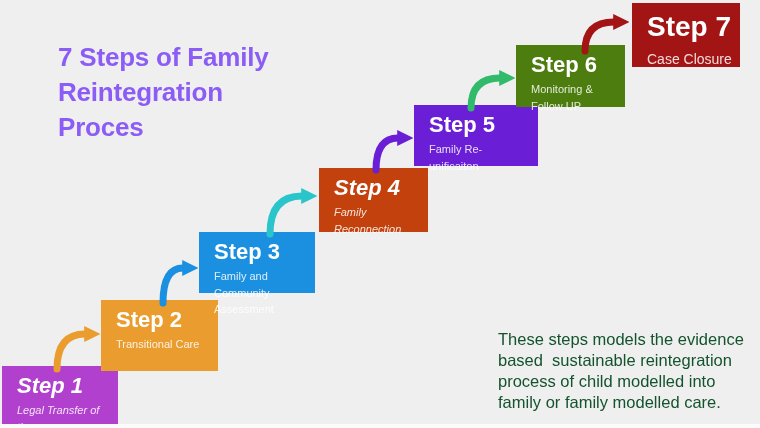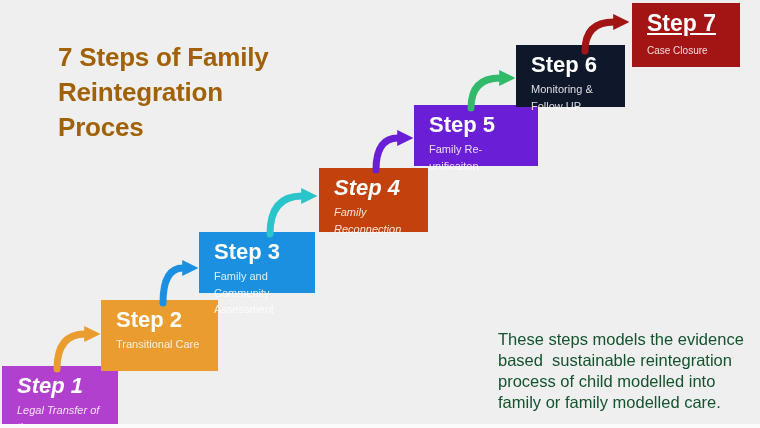--- a/index.html
+++ b/index.html
@@ -43,22 +43,22 @@
     line-height: 1.5;
     color: rgba(255,255,255,0.85);
   }
   .step1 { left: 2px;   top: 366px; width: 116px; height: 58px; font-style: italic; }
   .step2 { left: 101px; top: 300px; width: 117px; height: 71px; }
   .step3 { left: 199px; top: 232px; width: 116px; height: 61px; }
   .step4 { left: 319px; top: 168px; width: 109px; height: 64px; }
   .step5 { left: 414px; top: 105px; width: 124px; height: 61px; }
   .step6 { left: 516px; top: 45px;  width: 109px; height: 62px; }
   .step7 { left: 632px; top: 3px;   width: 108px; height: 64px; }
-  .step7 .label { font-size: 23px; text-decoration: underline; }
-  .step7 .desc  { font-size: 10px; margin-top: 5px; }
+  .step7 .label { font-size: 28px; }
+  .step7 .desc  { font-size: 14px; margin-top: 5px; }
   .arrows {
     position: absolute;
     left: 0; top: 0;
     width: 760px;
     height: 428px;
     pointer-events: none;
   }
   .arrow {
     fill: none;
     stroke-width: 7;
@@ -78,21 +78,21 @@
     width: 760px;
     height: 4px;
     background: #fbfbfb;
   }
 </style>
 </head>
 <body>
 
 <div class="canvas" style="background-color: rgb(239, 239, 239);">
 
-  <div class="title" style="color: #a16207;">
+  <div class="title" style="color: #8b5cf6;">
     <div>7 Steps of Family</div>
     <div>Reintegration</div>
     <div>Proces</div>
   </div>
 
   <div class="step step1" style="background-color: rgb(178, 64, 206);">
     <div class="label">Step 1</div>
     <div class="desc">
       <div>Legal Transfer of the</div>
 
@@ -123,21 +123,21 @@
   </div>
 
   <div class="step step5" style="background-color: rgb(106, 31, 214);">
     <div class="label">Step 5</div>
     <div class="desc">
       <div>Family Re-</div>
       <div>unificaiton</div>
     </div>
   </div>
 
-  <div class="step step6" style="background-color: #0f172a;">
+  <div class="step step6" style="background-color: #4d7c0f;">
     <div class="label">Step 6</div>
     <div class="desc">
       <div>Monitoring &amp;</div>
       <div>Follow UP</div>
     </div>
   </div>
 
   <div class="step step7" style="background-color: rgb(163, 20, 20);">
     <div class="label">Step 7</div>
     <div class="desc">

